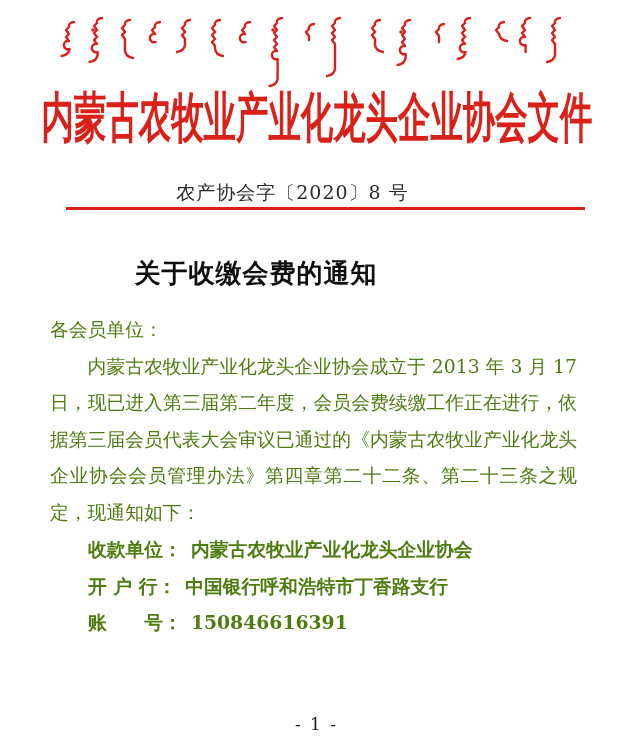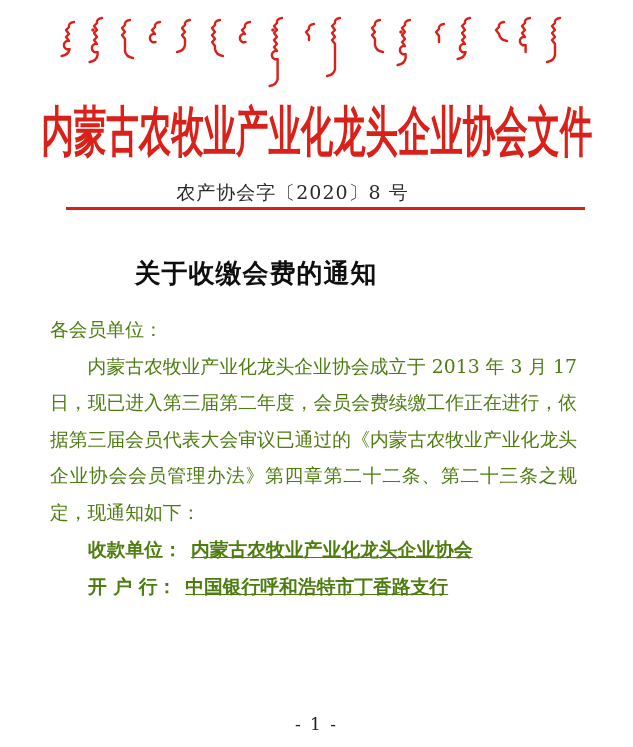--- a/index.html
+++ b/index.html
@@ -11,21 +11,21 @@
     font-family:"DejaVu Serif", serif;
     color:var(--ink);
     overflow:hidden;
   }
   .mongolian-banner {
     position:absolute; top:6px; left:0; width:633px; height:92px;
   }
   .mongolian-banner path { stroke:var(--accent); stroke-width:2.4; fill:none;
     stroke-linecap:round; stroke-linejoin:round; }
   .org-title-wrap {
-    position:absolute; top:98px; left:0; width:633px; height:68px;
+    position:absolute; top:84px; left:0; width:633px; height:68px;
     display:flex; align-items:center; justify-content:center;
   }
   .org-title-text {
     font-size:54px; font-weight:700; color:var(--accent);
     white-space:nowrap; display:inline-block;
     transform:scaleX(0.60); transform-origin:50% 50%;
     letter-spacing:0;
   }
   .doc-number {
     position:absolute; top:180px; left:0; width:585px;
@@ -41,21 +41,21 @@
     letter-spacing:1px;
   }
   .body-text {
     position:absolute; top:312px; left:50px; width:527px;
     font-size:18.8px; line-height:36.5px; text-align:justify;
     color:#4d7c0f;
   }
   .body-text p { margin:0; }
   .indent { text-indent:2em; }
   .payment-block { padding-left:38px; }
-  .pay-row { font-weight:700; white-space:nowrap;text-decoration:underline; }
+  .pay-row { font-weight:700; white-space:nowrap; }
   .pay-label { display:inline-block; margin-right:9px; }
   .page-footer {
     position:absolute; top:714px; left:0; width:633px;
     text-align:center; font-size:17px; color:#1e1e1e; letter-spacing:2px;
   }
 </style>
 </head>
 <body>
 
 <svg class="mongolian-banner" viewBox="0 0 633 92" xmlns="http://www.w3.org/2000/svg">
@@ -94,16 +94,19 @@
 <div class="body-text">
   <p>各会员单位：</p>
   <p class="indent">内蒙古农牧业产业化龙头企业协会成立于 2013 年 3 月 17 日，现已进入第三届第二年度，会员会费续缴工作正在进行，依据第三届会员代表大会审议已通过的《内蒙古农牧业产业化龙头企业协会会员管理办法》第四章第二十二条、第二十三条之规定，现通知如下：</p>
   <div class="payment-block">
     <div class="pay-row">
       <span class="pay-label">收款单位：</span><span>内蒙古农牧业产业化龙头企业协会</span>
     </div>
     <div class="pay-row">
       <span class="pay-label">开 户 行：</span><span>中国银行呼和浩特市丁香路支行</span>
     </div>
+    <div class="pay-row">
+      <span class="pay-label">账　　号：</span><span>150846616391</span>
+    </div>
   </div>
 </div>
 
 <div class="page-footer">- 1 -</div>
 
 </body></html>

